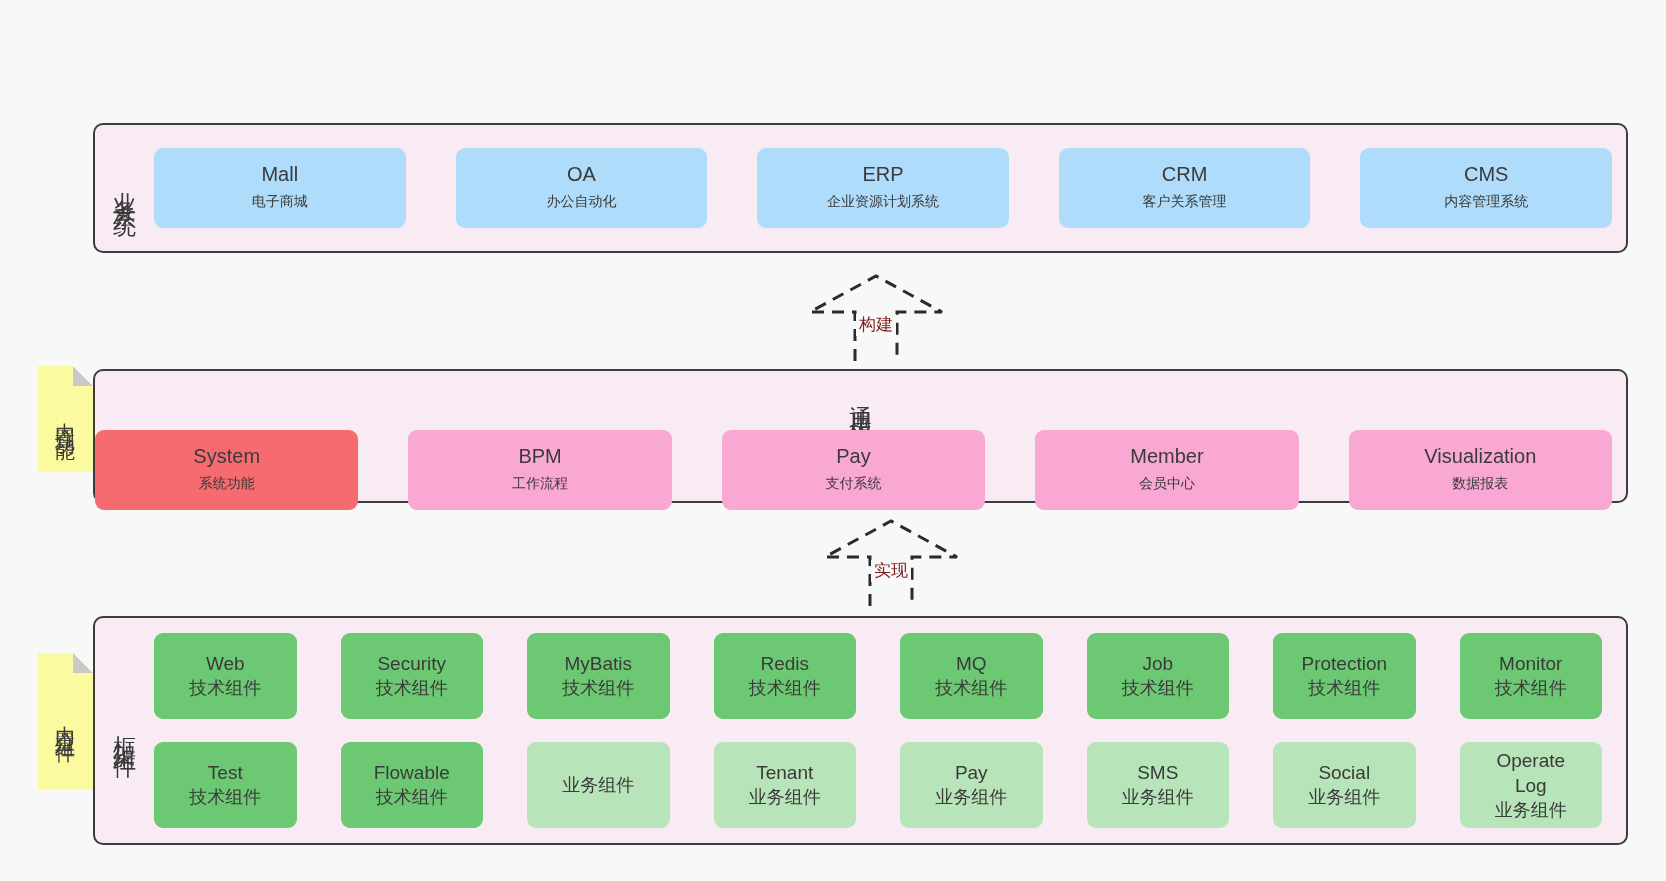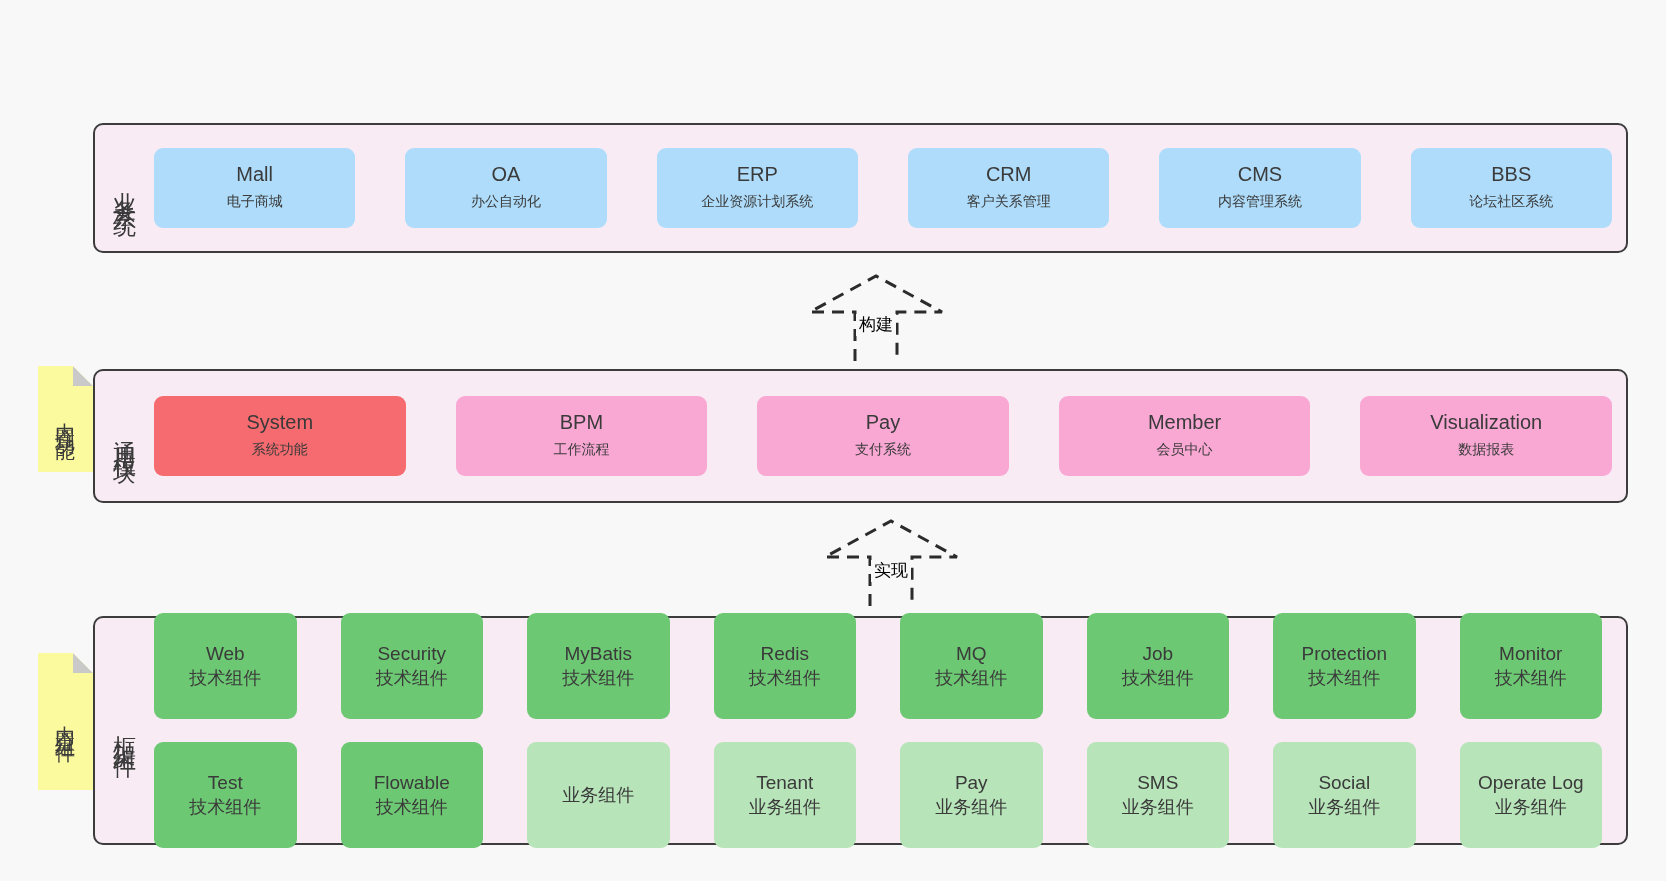--- a/index.html
+++ b/index.html
@@ -10,46 +10,46 @@
     font-family:"Liberation Sans","DejaVu Sans",sans-serif;
     color:#3a3a3a;
   }
   
   .panel{
     position:absolute;left:93px;width:1535px;box-sizing:border-box;
     background:#f8ebf4;border:2px solid #3c3c3c;border-radius:10px;
     display:flex;align-items:stretch;
   }
   .panel-top{top:123px;height:130px;}
-  .panel-mid{top:369px;height:134px;}
+  .panel-mid{top:369px;height:134px;flex-direction:column;}
   .panel-bot{top:616px;height:229px;}
   .layer-label{
     flex:0 0 59px;display:flex;align-items:center;justify-content:center;
   }
   .vert-text{
     writing-mode:vertical-rl;text-orientation:upright;
     font-size:23px;letter-spacing:7px;color:#3a3a3a;line-height:1;
   }
   .boxes-row{
     flex:1;display:flex;align-items:center;gap:50px;padding:0 14px 0 0;
   }
   .rows-col{
     flex:1;display:flex;flex-direction:column;justify-content:center;
     gap:23px;padding:0 24px 0 0;
   }
   .rows-col .boxes-row{flex:0 0 auto;gap:44px;padding:0;}
   
   .box{
     flex:1;height:80px;border-radius:9px;
     display:flex;flex-direction:column;align-items:center;justify-content:center;
-    text-align:center;padding:0 8px;box-sizing:border-box;
+    text-align:center;padding:0 20px;box-sizing:border-box;
   }
   .box .t{font-size:20px;line-height:27px;}
   .box .s{font-size:14px;line-height:27px;}
-  .panel-bot .box{height:106px;}
+  .panel-bot .box{height:86px;}
   .panel-bot .box .t{font-size:19px;line-height:25px;}
   .panel-bot .box .s{font-size:18px;line-height:25px;}
   .blue{background:#aedcfa;}
   .red{background:#f56b6f;}
   .pink{background:#f9a8d4;}
   .green{background:#6dc873;}
   .lightgreen{background:#b7e4b8;}
   
   .note{
     position:absolute;left:38px;width:55px;background:#fbfa9e;
@@ -61,21 +61,21 @@
   .note .fold{
     position:absolute;top:0;right:0;width:20px;height:20px;background:#c9c9c9;
     clip-path:polygon(0 0,100% 100%,0 100%);
   }
   .note .vert-text{font-size:20px;letter-spacing:6px;}
   
   .arrow{position:absolute;}
   .arrow-label{
     position:absolute;transform:translateX(-50%);
     background:#f8f8f8;font-size:17px;line-height:20px;
-    padding:1px 3px;color:#000000;white-space:nowrap;
+    padding:1px 3px;color:#7f1d1d;white-space:nowrap;
   }
 </style>
 </head>
 <body>
 
 <div class="panel panel-top">
   <div class="layer-label">
     <span class="vert-text">业务系统</span>
   </div>
   <div class="boxes-row">
@@ -91,24 +91,20 @@
       <div class="t">ERP</div>
       <div class="s">企业资源计划系统</div>
     </div>
     <div class="box blue">
       <div class="t">CRM</div>
       <div class="s">客户关系管理</div>
     </div>
     <div class="box blue">
       <div class="t">CMS</div>
       <div class="s">内容管理系统</div>
-    </div>
-    <div class="box blue">
-      <div class="t">BBS</div>
-      <div class="s">论坛社区系统</div>
     </div>
   </div>
 </div>
 
 <svg class="arrow" style="left:808px;top:273px;" width="136" height="88" viewBox="0 0 136 88">
   <path d="M47 88 L47 39 L2 39 L68 3 L134 39 L89 39 L89 88" fill="none" stroke="#2b2b2b" stroke-width="3" stroke-dasharray="12 8"></path>
 </svg>
 <div class="arrow-label" style="left:876px;top:314px;">构建</div>
 
 <div class="note note-mid">

